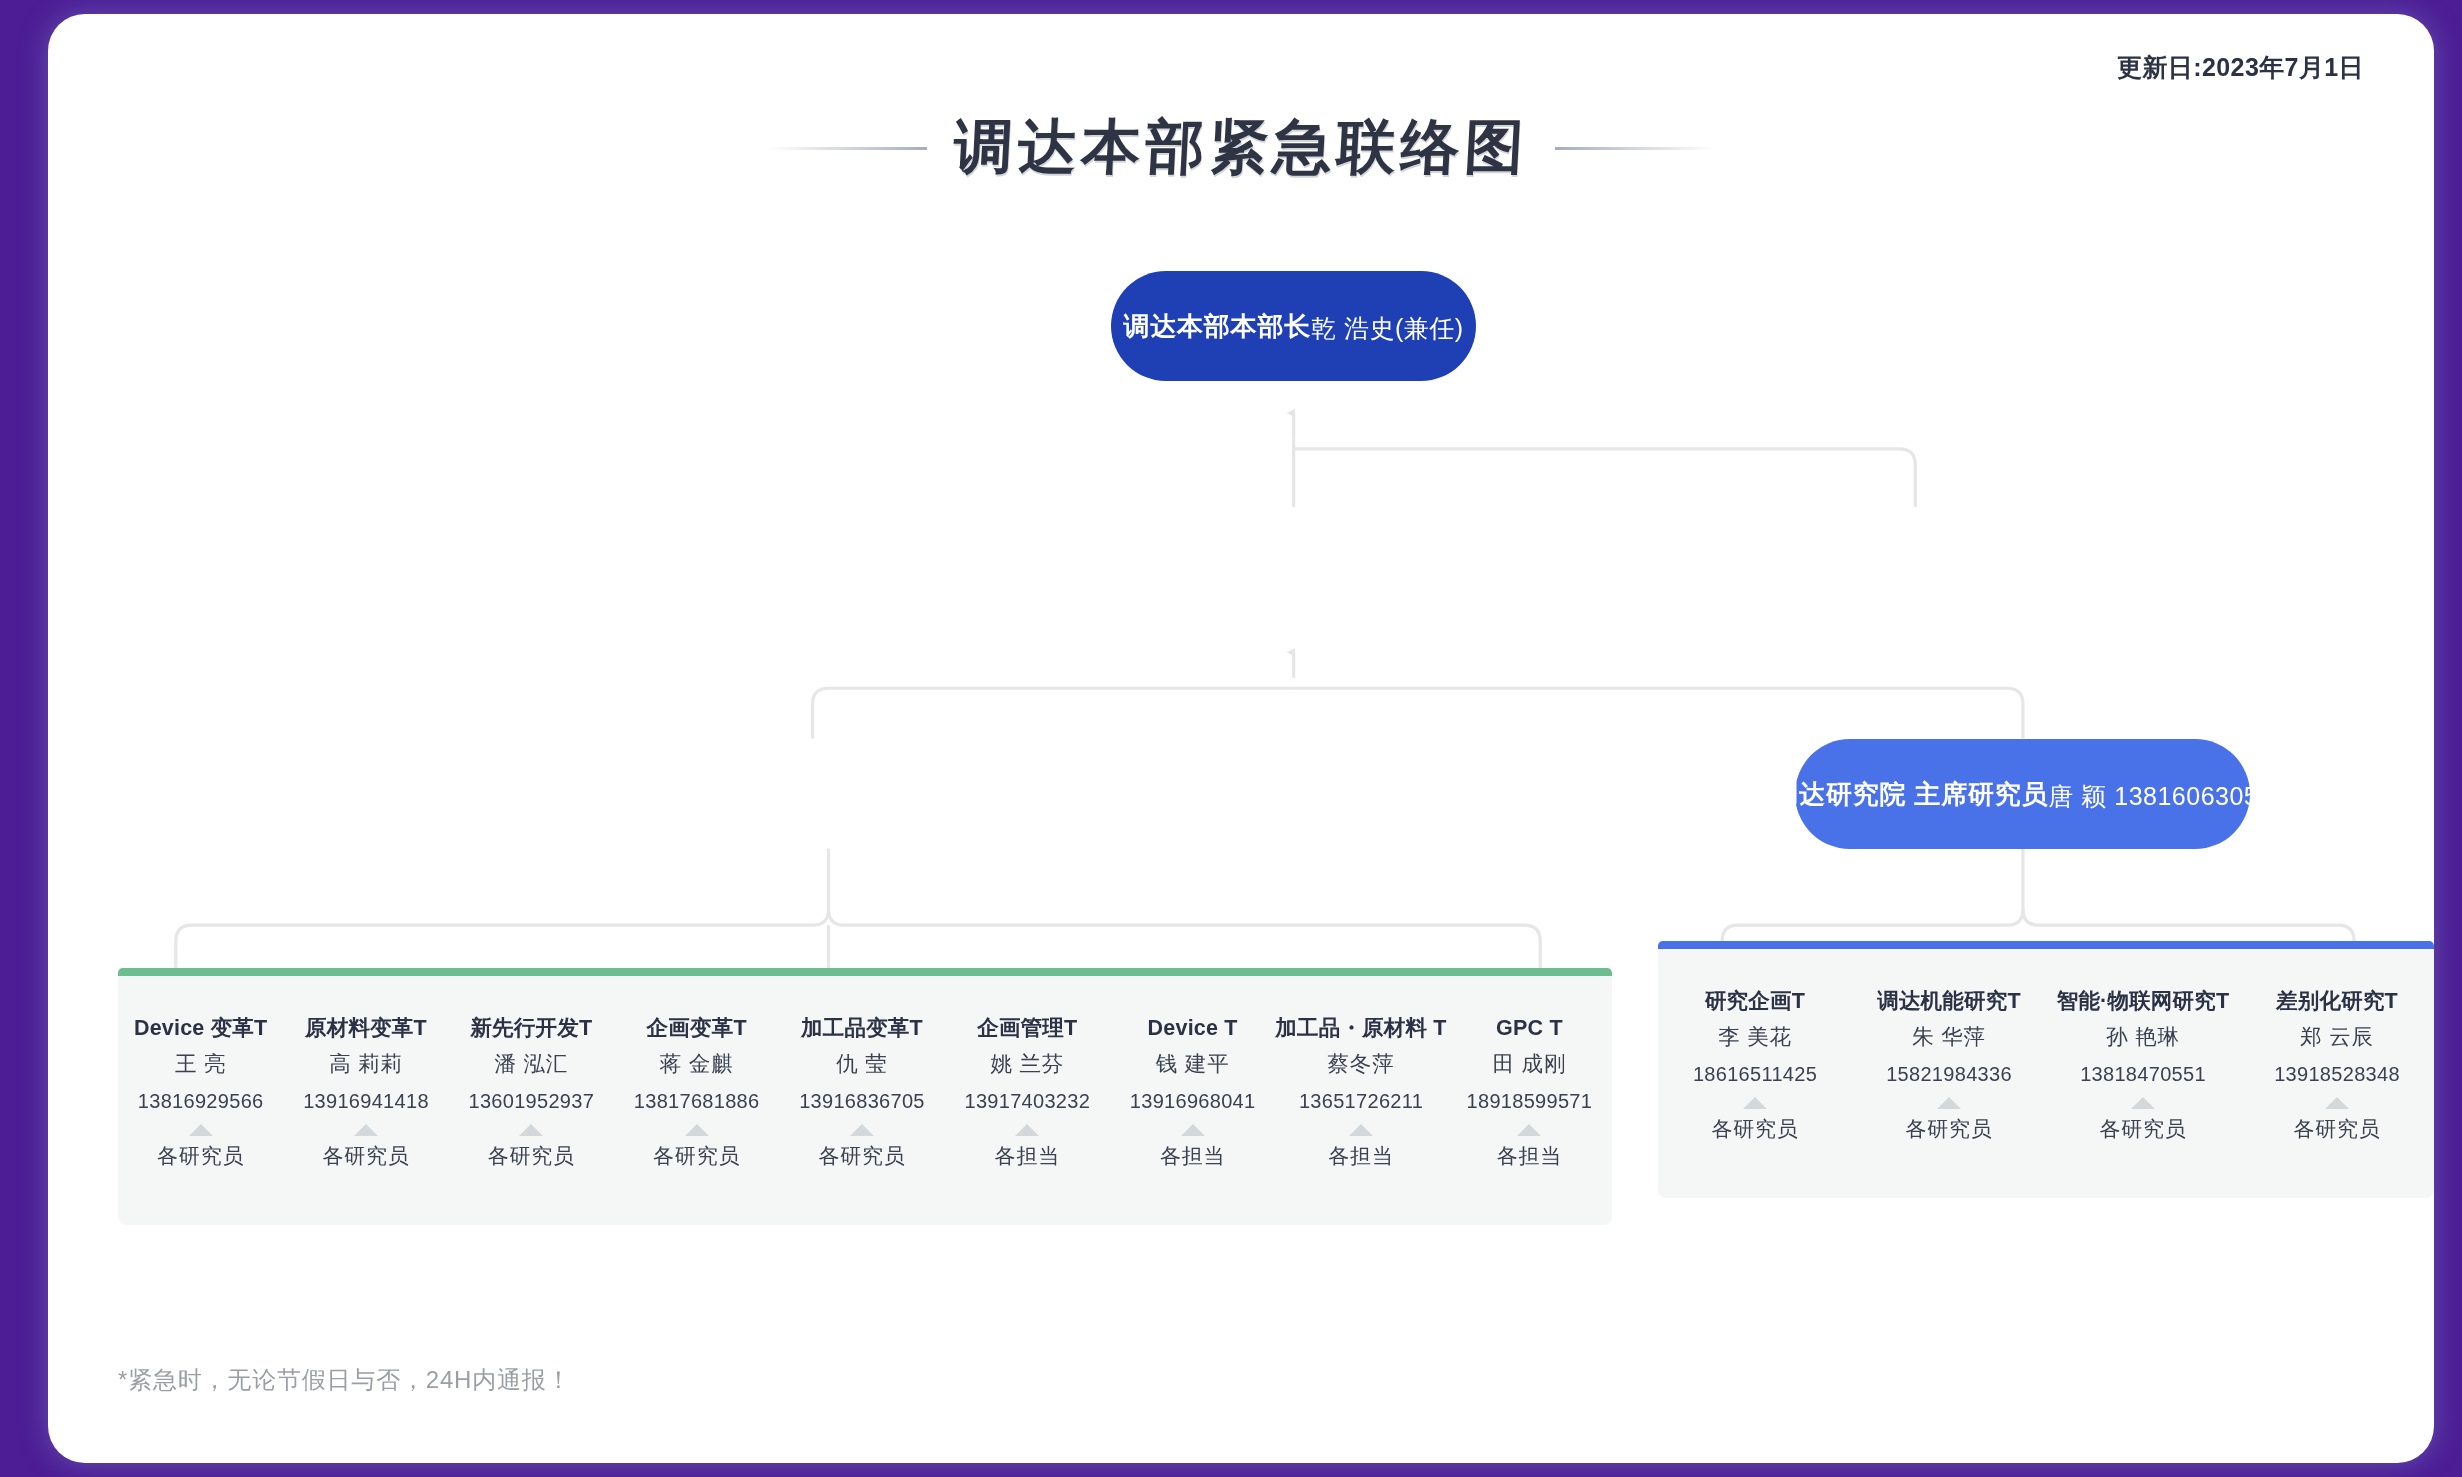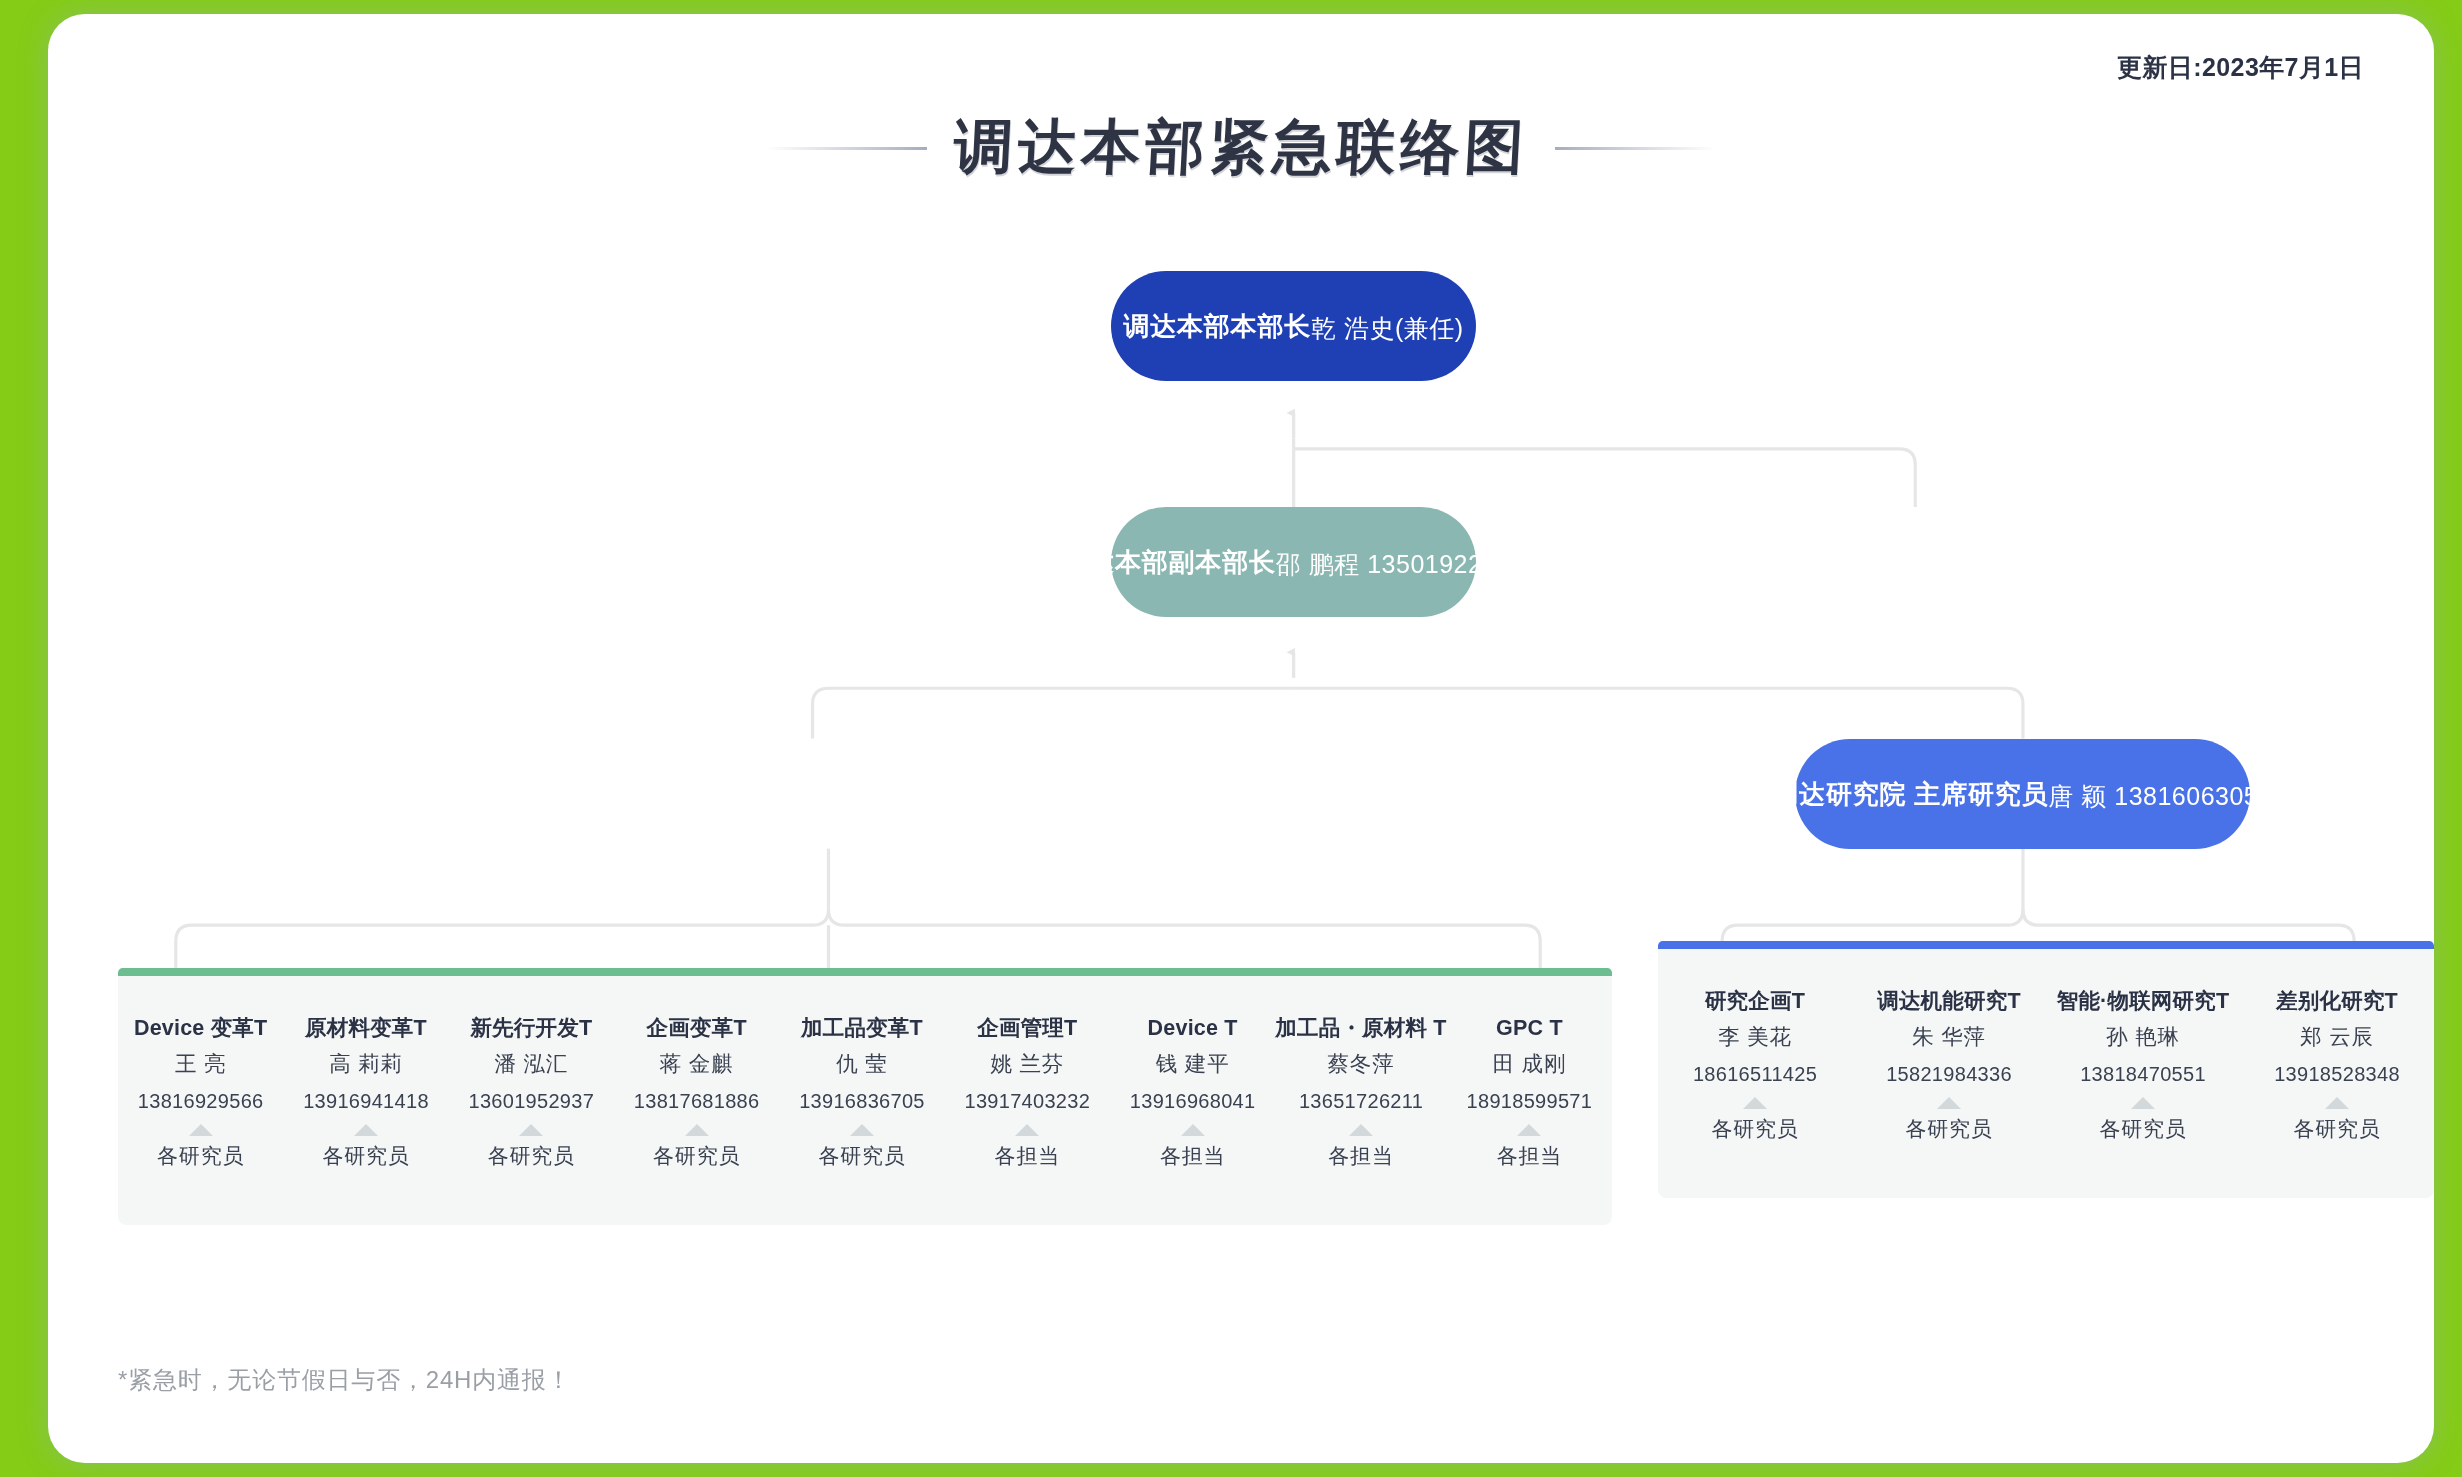--- a/index.html
+++ b/index.html
@@ -8,21 +8,21 @@
     width: 2462px;
     height: 1478px;
     font-family: "Liberation Sans", "DejaVu Sans", sans-serif;
     background: #e3eaf7;
   }
 
   #page {
     position: relative;
     width: 2462px;
     height: 1478px;
-    background: #84cc16;
+    background: #4c1d95;
     overflow: hidden;
   }
 
   .card {
     position: absolute;
     left: 48px;
     top: 14.4px;
     width: 2386px;
     height: 1449px;
     background: #ffffff;
@@ -236,24 +236,20 @@
         <path d="M2475 1122 Q2475 1142 2455 1142 L2118 1142 Q2098 1142 2098 1162 L2098 1196"></path>
         <path d="M2475 1122 Q2475 1142 2495 1142 L2870 1142 Q2890 1142 2890 1162 L2890 1196"></path>
       </g>
     </svg>
 
     <div class="node n-head">
       <span class="role">调达本部本部长</span>
       <span class="person">乾 浩史(兼任)</span>
     </div>
 
-    <div class="node n-deputy">
-      <span class="role">调达本部副本部长</span>
-      <span class="person">邵 鹏程 13501922333</span>
-    </div>
 
 
 
     <div class="node n-inst">
       <span class="role">调达研究院 主席研究员</span>
       <span class="person">唐 颖 13816063058</span>
     </div>
 
     <div class="panel panel-left">
       <div class="cols" id="cols-left">

